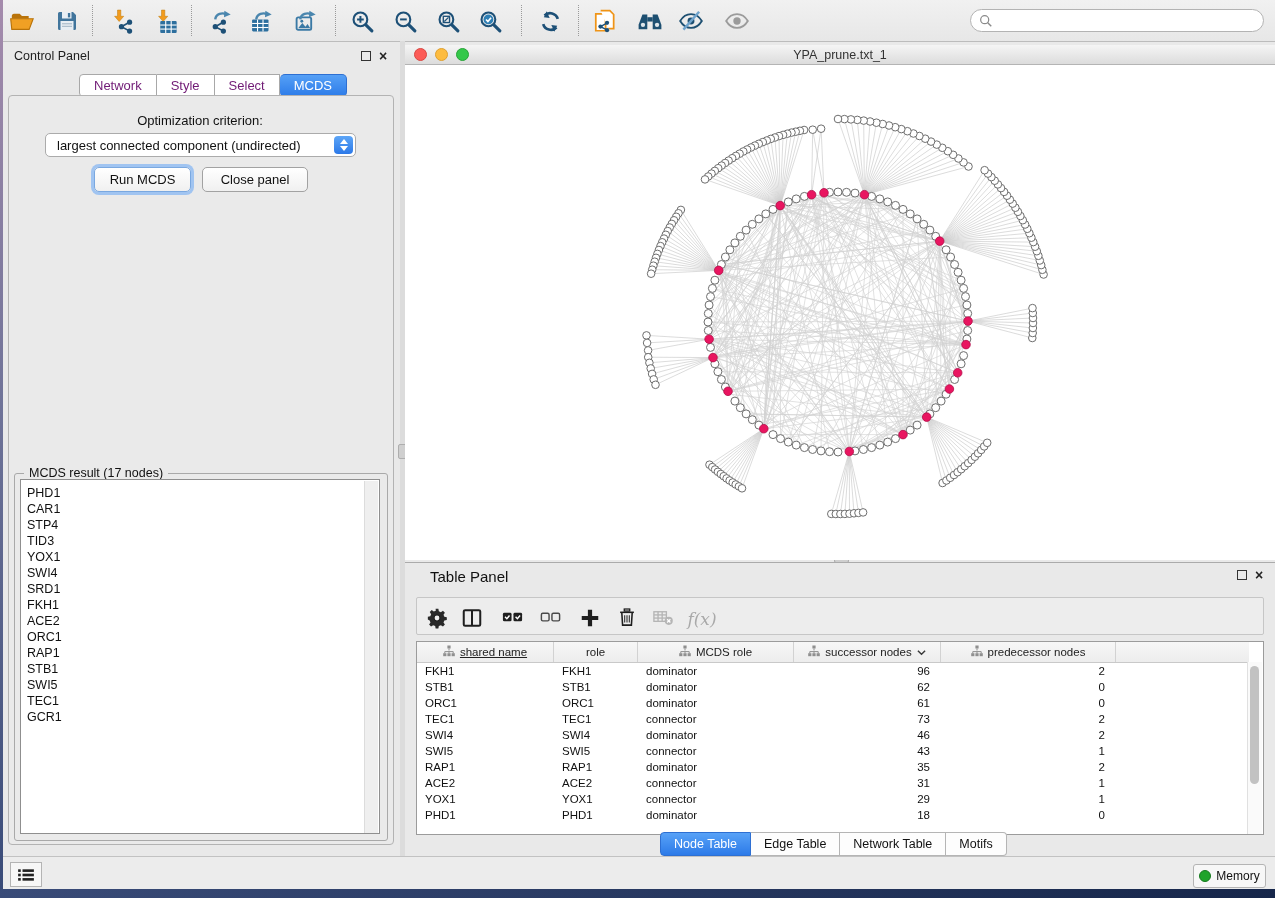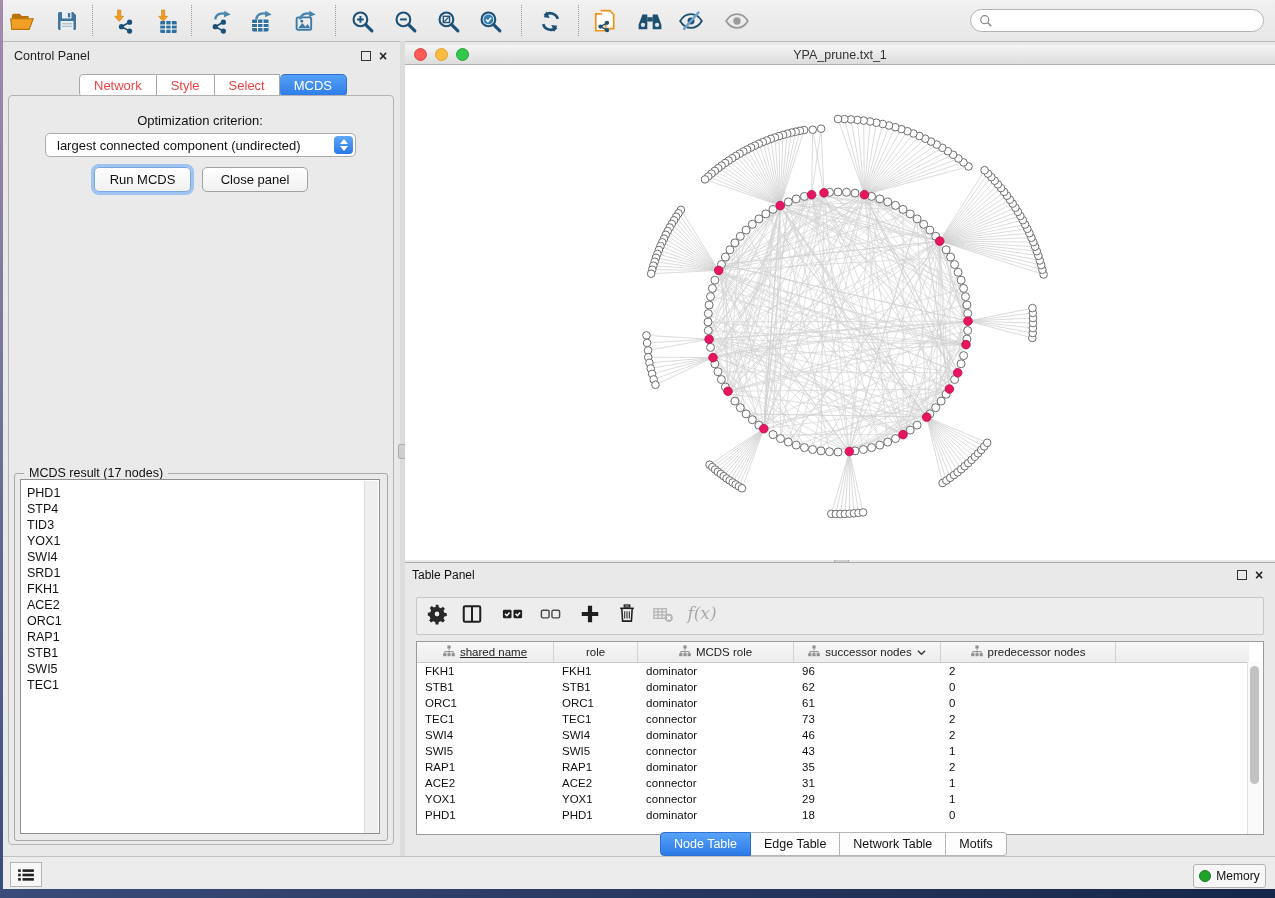--- a/index.html
+++ b/index.html
@@ -11,21 +11,21 @@
   
   .toolbar{left:3px;top:0;width:1272px;height:41px;background:linear-gradient(#f1f1f1,#e7e7e7);border-bottom:1px solid #bcbcbc;}
   .tbicon{position:absolute;top:7px;width:28px;height:28px;display:flex;align-items:center;justify-content:center;cursor:default;}
   .tbsep{position:absolute;top:5px;width:0;height:31px;border-left:1px dotted #9a9a9a;}
   .searchbox{position:absolute;left:970px;top:9px;width:294px;height:23px;background:#fff;border:1px solid #b3b3b3;border-radius:12px;display:flex;align-items:center;padding-left:8px;box-sizing:border-box;}
   
   .cp-title{left:14px;top:49px;font-size:12.5px;color:#1d1d1d;}
   .winbtn{position:absolute;font-size:12px;color:#222;line-height:12px;cursor:default;}
   .floatbox{width:8px;height:8px;border:1.4px solid #333;display:inline-block;}
   .cp-tabs{left:79px;top:74px;height:21px;display:flex;}
-  .cp-tab{height:21px;line-height:21px;padding:0 14px;font-size:13px;background:#fff;border:1px solid #a8a8a8;border-left:none;color:#ef4444;}
+  .cp-tab{height:21px;line-height:21px;padding:0 14px;font-size:13px;background:#fff;border:1px solid #a8a8a8;border-left:none;color:#701a75;}
   .cp-tab:first-child{border-left:1px solid #a8a8a8;border-radius:4px 0 0 4px;}
   .cp-tab:last-child{border-radius:0 4px 4px 0;}
   .cp-tab.active{background:linear-gradient(#55a0f6,#2d7ce9);color:#fff;border-color:#2d6fd2;border-radius:5px;}
   .cp-box{left:8px;top:95px;width:384px;height:748px;background:#eaeaea;border:1px solid #b3b3b3;border-radius:4px;}
   .opt-label{left:8px;top:113px;width:384px;text-align:center;font-size:13px;}
   .dropdown{left:45px;top:133px;width:311px;height:24px;background:#fff;border:1px solid #ababab;border-radius:5px;box-sizing:border-box;display:flex;align-items:center;}
   .dropdown .val{font-size:13px;padding-left:11px;flex:1;}
   .stepper{width:19px;height:18px;margin-right:2px;border-radius:4px;background:linear-gradient(#5da6f7,#2c79e8);display:flex;flex-direction:column;align-items:center;justify-content:center;gap:2px;}
   .tri-up{width:0;height:0;border-left:4px solid transparent;border-right:4px solid transparent;border-bottom:5px solid #fff;}
   .tri-dn{width:0;height:0;border-left:4px solid transparent;border-right:4px solid transparent;border-top:5px solid #fff;}
@@ -40,30 +40,30 @@
   
   .vsplit{left:400px;top:41px;width:5px;height:815px;background:#dcdcdc;}
   .grip{position:absolute;background:#cfcfcf;border:1px solid #aeaeae;border-radius:2px;}
   
   .netwin{left:405px;top:45px;width:870px;height:515px;background:#fff;}
   .nettitle{position:absolute;left:0;top:0;width:100%;height:19px;background:linear-gradient(#f5f5f5,#dcdcdc);border-bottom:1px solid #b4b4b4;}
   .tl{position:absolute;top:48px;width:11px;height:11px;border-radius:50%;}
   .nettitle-text{position:absolute;left:0;top:48px;width:870px;text-align:center;font-size:12.5px;color:#333;}
   
   .tablepanel{left:405px;top:562px;width:870px;height:294px;background:#e9e9e9;border-top:1px solid #ababab;}
-  .tp-title{left:412px;top:568px;font-size:12px;}
+  .tp-title{left:430px;top:568px;font-size:15px;}
   .tp-toolbar{left:416px;top:597px;width:848px;height:38px;background:#ededed;border:1px solid #c6c6c6;border-radius:2px;box-sizing:border-box;}
-  .tpicon{position:absolute;top:603px;width:26px;height:26px;display:flex;align-items:flex-start;justify-content:center;}
+  .tpicon{position:absolute;top:603px;width:26px;height:26px;display:flex;align-items:flex-end;justify-content:center;}
   .fx{font-family:"DejaVu Serif",serif;font-style:italic;font-size:17px;color:#a9a9a9;}
   .tablebox{left:416px;top:641px;width:848px;height:194px;background:#fff;border:1px solid #9b9b9b;box-sizing:border-box;}
   .thead{position:absolute;left:0;top:0;height:20px;width:832px;background:linear-gradient(#f7f7f7,#ededed);border-bottom:1px solid #c9c9c9;display:flex;}
   .th{height:20px;box-sizing:border-box;border-right:1px solid #d2d2d2;display:flex;align-items:center;justify-content:center;gap:5px;font-size:11.5px;color:#222;}
   .trow{position:absolute;left:0;width:832px;height:16px;display:flex;font-size:11.5px;}
   .td{box-sizing:border-box;padding:1px 6px 0 8px;white-space:nowrap;overflow:hidden;}
-  .td.num{padding-right:11px;}
+  .td.num{text-align:right;padding-right:11px;}
   .tscroll{position:absolute;right:1px;top:20px;width:14px;height:172px;background:#fafafa;border-left:1px solid #e0e0e0;}
   .tthumb{position:absolute;left:2px;top:4px;width:9px;height:118px;background:#c2c2c2;border-radius:5px;}
   .bottom-tabs{left:660px;top:832px;height:22px;display:flex;}
   .btab{height:22px;line-height:22px;padding:0 13px;font-size:12.5px;background:#fdfdfd;border:1px solid #b5b5b5;border-left:none;}
   .btab:first-child{border-left:1px solid #b5b5b5;border-radius:4px 0 0 4px;}
   .btab:last-child{border-radius:0 4px 4px 0;}
   .btab.active{background:linear-gradient(#58a2f7,#2c7ae8);color:#fff;border-color:#2d6fd2;text-align:center;}
   
   .statusbar{left:3px;top:856px;width:1272px;height:32px;background:#ececec;border-top:1px solid #c2c2c2;}
   .listbtn{left:10px;top:862px;width:30px;height:23px;background:#f7f7f7;border:1px solid #b4b4b4;display:flex;align-items:center;justify-content:center;}
@@ -262,32 +262,34 @@
         <span class="tri-dn"></span>
       </span>
   </div>
   <div class="btn focus" style="left:94px;top:167px;width:97px">Run MCDS</div>
   <div class="btn" style="left:202px;top:167px;width:106px">Close panel</div>
   <div class="abs groupbox"></div>
   <div class="abs grouplabel">MCDS result (17 nodes)</div>
   <div class="abs mcdslist">
     <div class="items" id="mcds-items">
         <div class="item">PHD1</div>
+        <div class="item">CAR1</div>
         <div class="item">STP4</div>
         <div class="item">TID3</div>
         <div class="item">YOX1</div>
         <div class="item">SWI4</div>
         <div class="item">SRD1</div>
         <div class="item">FKH1</div>
         <div class="item">ACE2</div>
         <div class="item">ORC1</div>
         <div class="item">RAP1</div>
         <div class="item">STB1</div>
         <div class="item">SWI5</div>
         <div class="item">TEC1</div>
+        <div class="item">GCR1</div>
       </div>
     <div class="listtrack"></div>
   </div>
 
   <div class="abs vsplit"></div>
   <div class="grip" style="left:398px;top:444px;width:9px;height:13px"></div>
   <div class="grip" style="left:834px;top:553px;width:13px;height:8px"></div>
 
   <div class="abs netwin">
     <div class="nettitle"></div>

